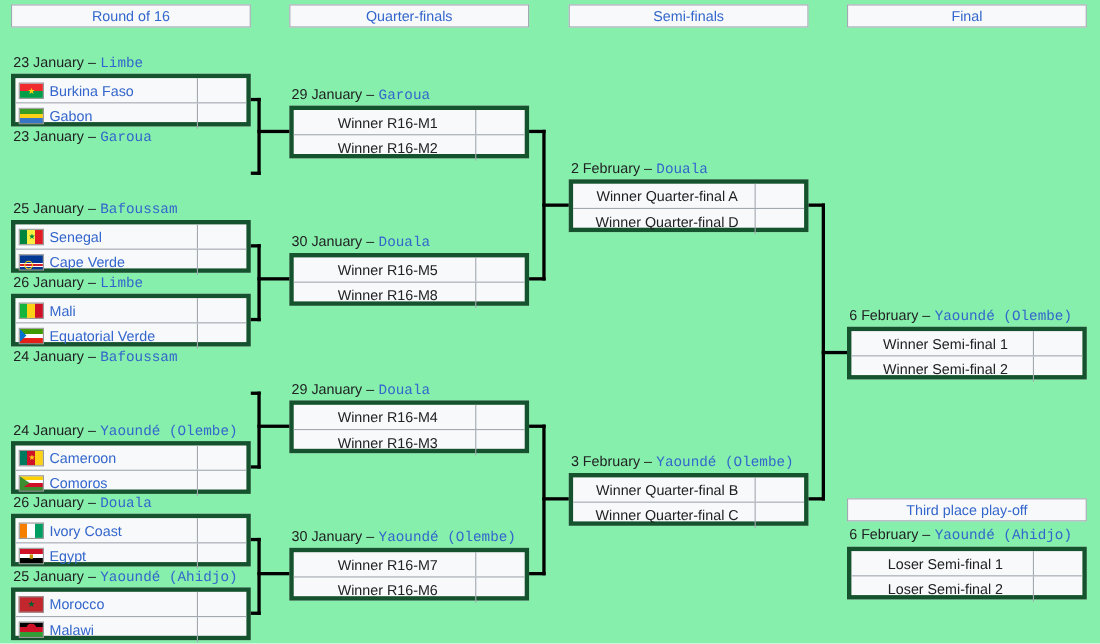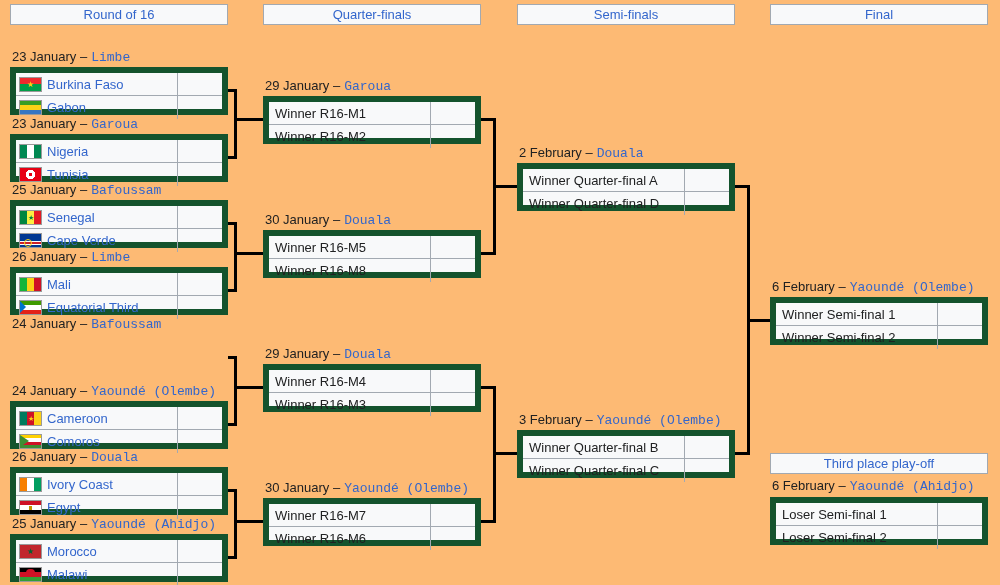--- a/index.html
+++ b/index.html
@@ -1,27 +1,27 @@
 <!DOCTYPE html>
 <html><head>
 <meta charset="utf-8">
 <style>
   html,body{margin:0;padding:0;background:#fff;}
-  .bracket{position:relative;width:1000px;height:585px;background:#fdba74;
+  .bracket{position:relative;width:1000px;height:585px;background:#86efac;
     font-family:"Liberation Sans","DejaVu Sans",sans-serif;font-size:13px;color:#202122;overflow:hidden;}
   .hdr{position:absolute;width:218px;height:21px;box-sizing:border-box;border:1px solid #a2a9b1;
     background:#f8f9fa;color:#3366cc;display:flex;align-items:center;justify-content:center;}
   .lbl{position:absolute;white-space:nowrap;height:17px;line-height:17px;color:#202122;}
   .lbl .venue{color:#3366cc;margin-left:4px;cursor:pointer;font-family:Liberation Mono, monospace;}
-  .match{position:absolute;width:218px;height:48px;box-sizing:border-box;border:6px solid #14532d;
+  .match{position:absolute;width:218px;height:48px;box-sizing:border-box;border:4px solid #14532d;
     background:#f8f9fa;}
   .mrow{display:flex;align-items:center;height:23px;box-sizing:border-box;}
   .mrow.first{border-bottom:1px solid #a2a9b1;}
   .tname{flex:1;color:#3366cc;margin-left:5px;white-space:nowrap;overflow:hidden;cursor:pointer;}
-  .tname.plain{color:#202122;cursor:default;margin-left:6px;}
+  .tname.plain{color:#202122;cursor:default;margin-left:6px;text-align:center;}
   .score{width:44px;align-self:stretch;border-left:1px solid #a2a9b1;}
   .flag{width:23px;height:15px;margin-left:3px;box-sizing:border-box;border:1px solid #999;
     position:relative;overflow:hidden;flex:none;}
   .flag::before,.flag::after{content:"";position:absolute;}
   
   .conn{position:absolute;border:3px solid #000;border-left:0;box-sizing:content-box;width:6px;}
   .conn.w12{width:12px;}
   .hline{position:absolute;height:3px;background:#000;}
   
   .f-burkina-faso{background:linear-gradient(180deg,#ef2b2d 0 50%,#009e49 50%);}
@@ -74,53 +74,41 @@
         <span class="flag f-burkina-faso"></span>
         <span class="tname">Burkina Faso</span>
         <span class="score"></span>
       </div>
     <div class="mrow">
         <span class="flag f-gabon"></span>
         <span class="tname">Gabon</span>
         <span class="score"></span>
       </div>
   </div>
-  <div class="match" style="left:10px;top:134px">
-    <div class="mrow first">
-        <span class="flag f-nigeria"></span>
-        <span class="tname">Nigeria</span>
-        <span class="score"></span>
-      </div>
-    <div class="mrow">
-        <span class="flag f-tunisia"></span>
-        <span class="tname">Tunisia</span>
-        <span class="score"></span>
-      </div>
-  </div>
   <div class="match" style="left:10px;top:200px">
     <div class="mrow first">
         <span class="flag f-senegal"></span>
         <span class="tname">Senegal</span>
         <span class="score"></span>
       </div>
     <div class="mrow">
         <span class="flag f-cape-verde"></span>
         <span class="tname">Cape Verde</span>
         <span class="score"></span>
       </div>
   </div>
   <div class="match" style="left:10px;top:267px">
     <div class="mrow first">
         <span class="flag f-mali"></span>
         <span class="tname">Mali</span>
         <span class="score"></span>
       </div>
     <div class="mrow">
         <span class="flag f-equatorial-guinea"></span>
-        <span class="tname">Equatorial Third</span>
+        <span class="tname">Equatorial Verde</span>
         <span class="score"></span>
       </div>
   </div>
   <div class="match" style="left:10px;top:401px">
     <div class="mrow first">
         <span class="flag f-cameroon"></span>
         <span class="tname">Cameroon</span>
         <span class="score"></span>
       </div>
     <div class="mrow">

